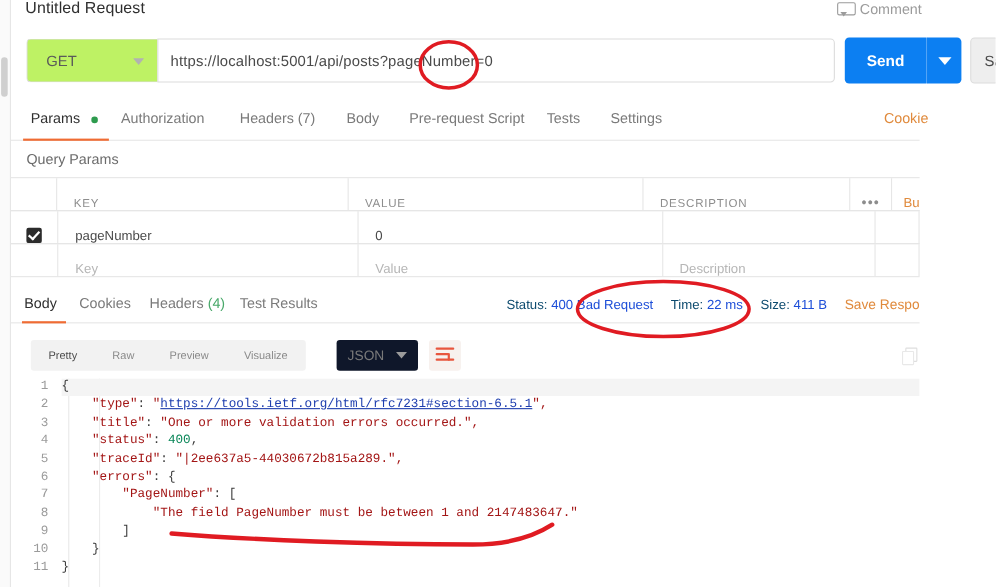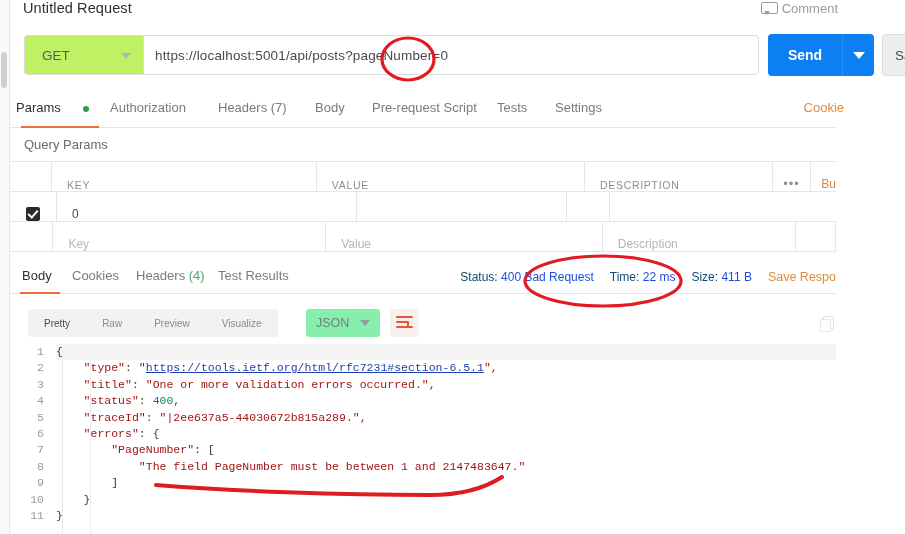--- a/index.html
+++ b/index.html
@@ -71,21 +71,21 @@
   .status-wrap { position:absolute; right:0px; top:6px; display:flex; align-items:center; gap:16px; font-size:12px; white-space:nowrap; }
   .st-lbl { color:#0c4a6e;margin-top:40px; }
   .st-val { color:#1d4ed8; }
   .save-resp { color:#e08a3c; font-size:12.5px; }
 
   
   .fmt-bar { position:absolute; left:10px; top:304px; right:0; height:38px; }
   .fmt-group { position:absolute; left:18px; top:5px; height:28px; background:#f2f2f2; border-radius:3px; display:flex; align-items:center; }
   .fmt-item { font-size:10px; color:#8a8a8a; padding:0 16px; }
   .fmt-item.active { color:#4a4a4a; }
-  .json-sel { position:absolute; left:296px; top:5px; height:28px; background:#86efac; border-radius:3px; display:flex; align-items:center; padding:0 10px; gap:11px; }
+  .json-sel { position:absolute; left:296px; top:5px; height:28px; background:#0f172a; border-radius:3px; display:flex; align-items:center; padding:0 10px; gap:11px; }
   .json-sel span { font-size:12.5px; color:#7a7a7a; }
   .jcaret { width:0;height:0; border-left:5px solid transparent; border-right:5px solid transparent; border-top:6px solid #9b9b9b; }
   .wrap-btn { position:absolute; left:380px; top:5px; width:29px; height:28px; background:#f7f1ee; border-radius:3px; }
   .wrap-btn i { position:absolute; left:6px; height:2px; background:#e8553d; border-radius:1px; display:block; }
   .copy-ico { position:absolute; right:3px; top:12px; width:13px; height:14px; }
   .copy-ico:before { content:""; position:absolute; left:3px; top:0; width:9px; height:11px; border:1.5px solid #dedede; border-radius:1px; }
   .copy-ico:after { content:""; position:absolute; left:0; top:3px; width:9px; height:11px; border:1.5px solid #e8e8e8; border-radius:1px; background:#fff; }
 
   
   .code-area { position:absolute; left:10px; top:344px; right:0; bottom:0; background:#fff; overflow:hidden; }
@@ -135,21 +135,21 @@
     </div>
     <div class="send-caret-btn">
       <span class="send-caret"></span>
     </div>
     <div class="save-btn">
       <span>Save</span>
     </div>
   </div>
 
   <div class="req-tabs">
-    <div class="tab active" style="left:6px;text-align:right;">
+    <div class="tab active" style="left:18px;text-align:right;">
       <span>Params</span>
     </div>
     <span class="green-dot" style="left:73px; top:12px;"></span>
     <div class="tab-underline" style="left:11px; width:78px;"></div>
     <div class="tab" style="left:100px;">Authorization</div>
     <div class="tab" style="left:208px;">Headers (7)</div>
     <div class="tab" style="left:305px;">Body</div>
     <div class="tab" style="left:362px;">Pre-request Script</div>
     <div class="tab" style="left:487px;">Tests</div>
     <div class="tab" style="left:545px;">Settings</div>
@@ -174,20 +174,23 @@
           <span class="dots">•••</span>
         </div>
       <div class="cell c-bulk">
           <span class="bulk">Bu</span>
         </div>
     </div>
 
     <div class="trow">
       <div class="cell c-check">
           <span class="cbox"></span>
+        </div>
+      <div class="cell c-key">
+          <span class="txt">pageNumber</span>
         </div>
       <div class="cell c-val">
           <span class="txt">0</span>
         </div>
       <div class="cell c-desc"></div>
       <div class="cell c-more"></div>
       <div class="cell c-bulk"></div>
     </div>
 
     <div class="trow">

